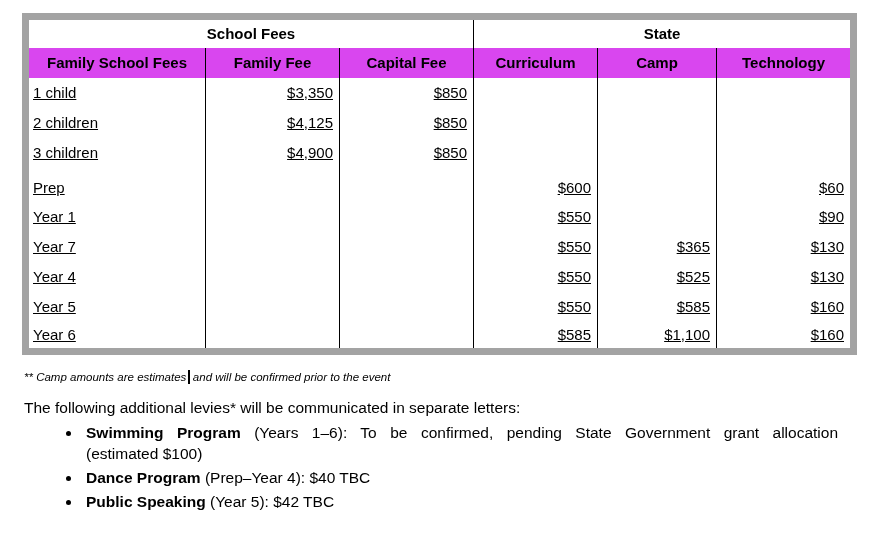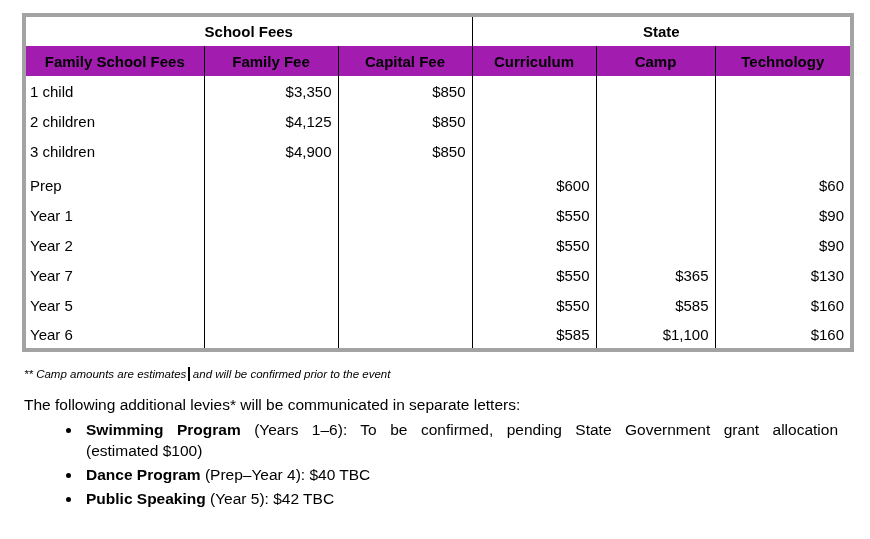--- a/index.html
+++ b/index.html
@@ -11,48 +11,49 @@
     color: #000000;
     overflow: hidden;
   }
   .page { padding: 13px 22px 0 22px; }
 
   
   table.fees {
     border-collapse: collapse;
     table-layout: fixed;
     width: 828px;
-    border: 4px solid #a3a3a3;
+    border: 7px solid #a3a3a3;
   }
   table.fees th, table.fees td {
     font-size: 15px;
     padding: 0 6px;
     overflow: hidden;
     white-space: nowrap;
   }
   tr.group-row th {
     font-weight: bold;
     text-align: center;
     height: 31px;
     background: #ffffff;
   }
   tr.group-row th.section-start { border-left: 1px solid #000; }
   tr.col-row th {
     font-weight: bold;
     text-align: center;
     height: 30px;
-    background: #a21caf;
+    background: #d946ef;
     border-left: 1px solid #000;
     border-right: 1px solid #000;
   }
   tbody td {
     height: 30px;
     border-left: 1px solid #000;
     border-right: 1px solid #000;
     vertical-align: middle;
+    text-decoration: underline;
   }
   tbody td.cell-label { text-align: left; padding-left: 4px; }
   tbody td.cell-num   { text-align: right; padding-right: 6px; }
   tbody tr.section-start td { padding-top: 5px; height: 34px; }
 
   
   .footnote {
     margin: 15px 0 0 2px;
     font-size: 11.5px;
     font-weight: normal;
@@ -149,33 +150,33 @@
         </tr>
         <tr>
           <td class="cell-label">Year 1</td>
           <td class="cell-num"></td>
           <td class="cell-num"></td>
           <td class="cell-num">$550</td>
           <td class="cell-num"></td>
           <td class="cell-num">$90</td>
         </tr>
         <tr>
-          <td class="cell-label">Year 2</td>
-          <td class="cell-num"></td>
-          <td class="cell-num"></td>
-          <td class="cell-num">$550</td>
-          <td class="cell-num"></td>
-          <td class="cell-num">$90</td>
-        </tr>
-        <tr>
           <td class="cell-label">Year 7</td>
           <td class="cell-num"></td>
           <td class="cell-num"></td>
           <td class="cell-num">$550</td>
           <td class="cell-num">$365</td>
+          <td class="cell-num">$130</td>
+        </tr>
+        <tr>
+          <td class="cell-label">Year 4</td>
+          <td class="cell-num"></td>
+          <td class="cell-num"></td>
+          <td class="cell-num">$550</td>
+          <td class="cell-num">$525</td>
           <td class="cell-num">$130</td>
         </tr>
         <tr>
           <td class="cell-label">Year 5</td>
           <td class="cell-num"></td>
           <td class="cell-num"></td>
           <td class="cell-num">$550</td>
           <td class="cell-num">$585</td>
           <td class="cell-num">$160</td>
         </tr>

